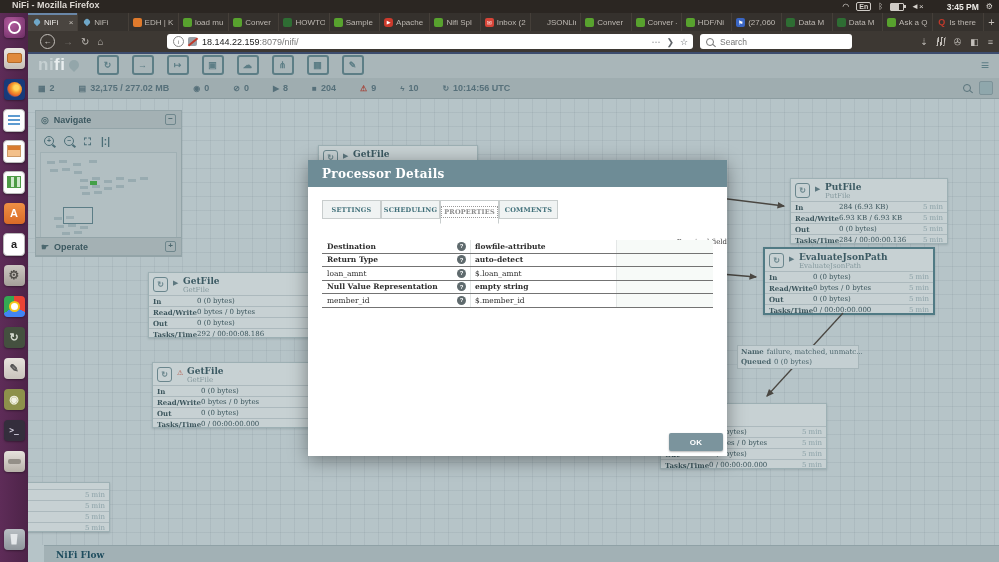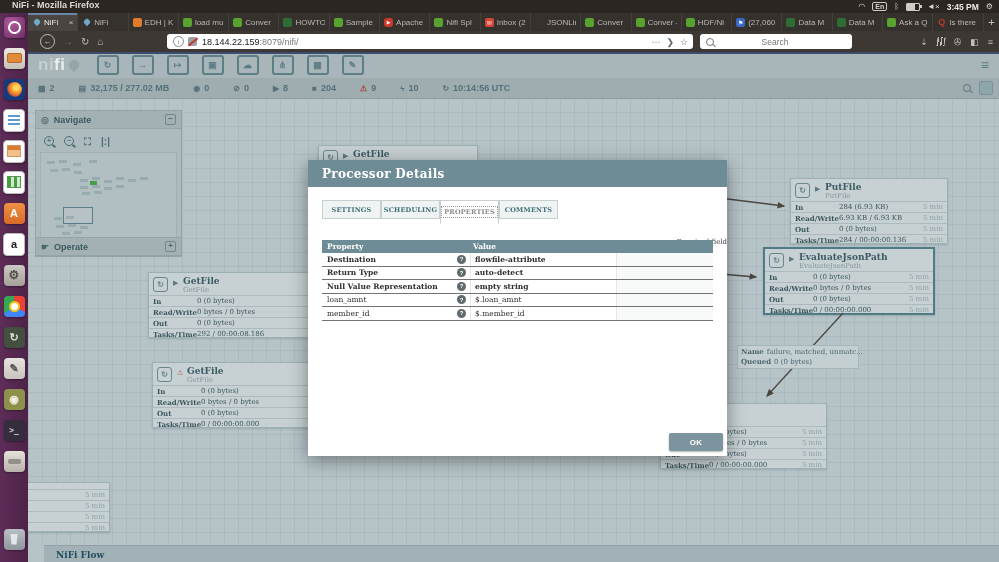--- a/index.html
+++ b/index.html
@@ -6,21 +6,21 @@
   .screen{position:relative;width:999px;height:562px;overflow:hidden;font-family:"Liberation Sans",sans-serif;background:#b6c4c8;}
 
   
   .top-panel{position:absolute;left:0;top:0;width:999px;height:13px;background:#2b2622;display:flex;align-items:flex-start;z-index:70;}
   .win-title{color:#dcd8d3;font-size:9px;font-weight:bold;margin-left:12px;white-space:nowrap;}
   .tray{position:absolute;right:6px;top:0;height:13px;display:flex;align-items:center;gap:7px;color:#d8d4cf;font-size:8px;}
   .tray .glyph{font-size:8px;line-height:13px;}
   .en-box{border:1px solid #cfcbc6;padding:0 2px;font-size:7px;font-weight:bold;border-radius:2px;}
   .batt{width:12px;height:6px;border:1px solid #cfcbc6;border-radius:1px;position:relative;background:linear-gradient(90deg,#cfcbc6 0 70%,transparent 70%);}
   .batt::after{content:"";position:absolute;right:-3px;top:1px;width:2px;height:3px;background:#cfcbc6;}
-  .tray-time{font-weight:bold;font-size:8.5px;color:#eceae6;}
+  .tray-time{font-weight:bold;font-size:8.5px;color:#eceae6;margin-left:16px;}
 
   
   .dock{position:absolute;left:0;top:13px;width:28px;height:549px;background:linear-gradient(90deg,#5e2c58,#4d2348);z-index:60;}
   .dock-item{position:absolute;left:3px;width:22px;height:22px;display:flex;align-items:center;justify-content:center;}
   .di{width:21px;height:21px;border-radius:4px;display:flex;align-items:center;justify-content:center;font-size:9px;font-weight:bold;box-shadow:0 1px 2px rgba(0,0,0,.35);}
   .di-ubuntu{background:radial-gradient(circle at 35% 30%,#b35b9e,#6b2d63);}
   .di-ubuntu::after{content:"";width:9px;height:9px;border:2px solid #fff;border-radius:50%;}
   .di-files{background:linear-gradient(#ece8e2,#c6bfb6);}
   .di-files::after{content:"";width:13px;height:8px;background:#e08a3c;border-radius:2px;border:1px solid #b46a28;}
   .di-firefox{background:#173a7a;}
@@ -70,21 +70,21 @@
   .back-circle{width:13px;height:13px;border:1px solid #c3bfba;border-radius:50%;display:flex;align-items:center;justify-content:center;font-size:8px;margin-left:12px;color:#e4e1dd;}
   .dim{opacity:.45;}
   .urlbar{position:absolute;left:139px;top:3px;width:526px;height:15px;background:#fff;border-radius:3px;display:flex;align-items:center;font-size:9px;color:#222;}
   .urlbar .info{width:9px;height:9px;border:1px solid #888;border-radius:50%;font-size:6px;color:#666;display:flex;align-items:center;justify-content:center;margin:0 4px 0 6px;}
   .cert{position:relative;width:9px;height:9px;margin-right:5px;background:#9aa0a6;border-radius:2px;}
   .cert::after{content:"";position:absolute;left:-1px;top:4px;width:12px;height:2px;background:#c0392b;transform:rotate(-40deg);}
   .url-host{font-weight:normal;color:#1b1b1b;}
   .url-path{color:#7a7a7a;}
   .url-actions{position:absolute;right:5px;display:flex;gap:6px;color:#5f6368;font-size:9px;align-items:center;}
   .searchbar{position:absolute;left:672px;top:3px;width:152px;height:15px;background:#fff;border-radius:3px;display:flex;align-items:center;color:#757575;}
-  .searchbar input{border:none;outline:none;font-size:8.5px;width:110px;color:#444;background:transparent;font-family:"Liberation Sans",sans-serif;text-align:center;}
+  .searchbar input{border:none;outline:none;font-size:8.5px;width:110px;color:#444;background:transparent;font-family:"Liberation Sans",sans-serif;}
   .mag{width:6px;height:6px;border:1.2px solid #757575;border-radius:50%;position:relative;margin:0 4px 0 6px;flex:none;}
   .mag::after{content:"";position:absolute;left:5px;top:6px;width:4px;height:1.2px;background:#757575;transform:rotate(40deg);}
   .nav-right{position:absolute;right:6px;display:flex;gap:9px;align-items:center;color:#c3bfba;font-size:9px;}
   .libicon{display:inline-block;width:8px;height:9px;background:repeating-linear-gradient(90deg,#c3bfba 0 1.5px,transparent 1.5px 3.5px);transform:skewX(-8deg);}
 
   
   .nifi-header{position:absolute;left:28px;top:52px;width:971px;height:26px;background:#a9b6b9;z-index:5;display:flex;align-items:center;}
   .nifi-logo{margin-left:10px;font-size:17px;font-weight:bold;letter-spacing:.5px;color:#c6d0d2;display:flex;align-items:center;}
   .nifi-logo .fi{color:#e9eeef;}
   .drop{width:10px;height:10px;background:#93a6aa;border-radius:50% 50% 50% 0;transform:rotate(-45deg);margin-left:3px;}
@@ -663,59 +663,55 @@
         </div>
         <div class="dtab selected">
           <span class="dtab-inner">PROPERTIES</span>
         </div>
         <div class="dtab">
           <span class="dtab-inner">COMMENTS</span>
         </div>
       </div>
     <div class="req-note">Required field</div>
     <div class="ptable">
-      <div class="pt-head">
-        <span class="c1">Property</span>
-        <span class="c2">Value</span>
-      </div>
       <div id="ptrows">
           <div class="pt-row req">
             <span class="cell-prop">
               <span>Destination</span>
               <span class="qicon">?</span>
             </span>
             <span class="cell-val">flowfile-attribute</span>
             <span class="cell-extra"></span>
           </div>
           <div class="pt-row req">
             <span class="cell-prop">
               <span>Return Type</span>
               <span class="qicon">?</span>
             </span>
             <span class="cell-val">auto-detect</span>
             <span class="cell-extra"></span>
           </div>
+          <div class="pt-row">
+            <span class="cell-prop">
+              <span>loan_amnt</span>
+              <span class="qicon">?</span>
+            </span>
+            <span class="cell-val">$.loan_amnt</span>
+            <span class="cell-extra"></span>
+          </div>
           <div class="pt-row req">
             <span class="cell-prop">
               <span>Null Value Representation</span>
               <span class="qicon">?</span>
             </span>
             <span class="cell-val">empty string</span>
             <span class="cell-extra"></span>
           </div>
           <div class="pt-row">
             <span class="cell-prop">
-              <span>loan_amnt</span>
-              <span class="qicon">?</span>
-            </span>
-            <span class="cell-val">$.loan_amnt</span>
-            <span class="cell-extra"></span>
-          </div>
-          <div class="pt-row">
-            <span class="cell-prop">
               <span>member_id</span>
               <span class="qicon">?</span>
             </span>
             <span class="cell-val">$.member_id</span>
             <span class="cell-extra"></span>
           </div>
         </div>
     </div>
     <div class="ok-btn">OK</div>
   </div>

